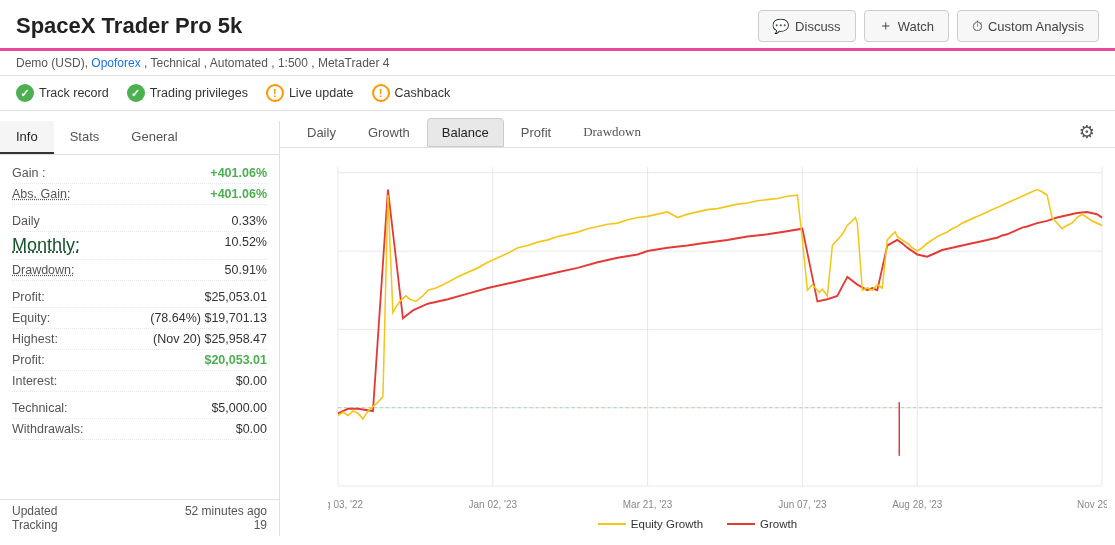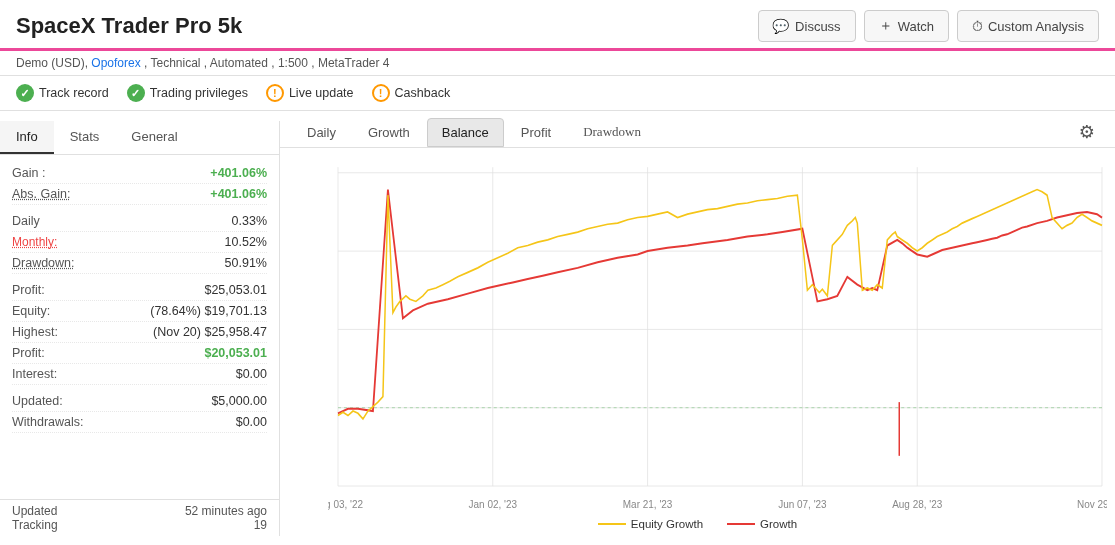--- a/index.html
+++ b/index.html
@@ -77,21 +77,21 @@
       </div>
 
       <div style="height:6px;"></div>
 
       <div style="display:flex;justify-content:space-between;padding:3px 0;border-bottom:1px dotted #e8e8e8;">
         <span style="color:#555;font-size:12.5px;">Daily</span>
         <span style="color:#333;font-size:12.5px;">0.33%</span>
       </div>
 
       <div style="display:flex;justify-content:space-between;padding:3px 0;border-bottom:1px dotted #e8e8e8;">
-        <span style="color:#ef4444;font-size:12px;text-decoration:underline dotted;">Monthly:</span>
+        <span style="color:#14532d;font-size:18px;text-decoration:underline dotted;">Monthly:</span>
         <span style="color:#333;font-size:12.5px;">10.52%</span>
       </div>
 
       <div style="display:flex;justify-content:space-between;padding:3px 0;border-bottom:1px dotted #e8e8e8;">
         <span style="color:#555;font-size:12.5px;text-decoration:underline dotted;">Drawdown:</span>
         <span style="color:#333;font-size:12.5px;">50.91%</span>
       </div>
       <div style="height:6px;"></div>
 
       <div style="display:flex;justify-content:space-between;padding:3px 0;border-bottom:1px dotted #e8e8e8;">
@@ -114,21 +114,21 @@
         <span style="color:#4caf50;font-size:12.5px;font-weight:bold;">$20,053.01</span>
       </div>
 
       <div style="display:flex;justify-content:space-between;padding:3px 0;border-bottom:1px dotted #e8e8e8;">
         <span style="color:#555;font-size:12.5px;">Interest:</span>
         <span style="color:#333;font-size:12.5px;">$0.00</span>
       </div>
       <div style="height:6px;"></div>
 
       <div style="display:flex;justify-content:space-between;padding:3px 0;border-bottom:1px dotted #e8e8e8;">
-        <span style="color:#555;font-size:12.5px;">Updated:</span>
+        <span style="color:#555;font-size:12.5px;">Technical:</span>
         <span style="color:#333;font-size:12.5px;">$5,000.00</span>
       </div>
 
       <div style="display:flex;justify-content:space-between;padding:3px 0;border-bottom:1px dotted #e8e8e8;">
         <span style="color:#555;font-size:12.5px;">Withdrawals:</span>
         <span style="color:#333;font-size:12.5px;">$0.00</span>
       </div>
     </div>
 
     <div style="border-top:1px solid #e0e0e0; padding:4px 12px;">

